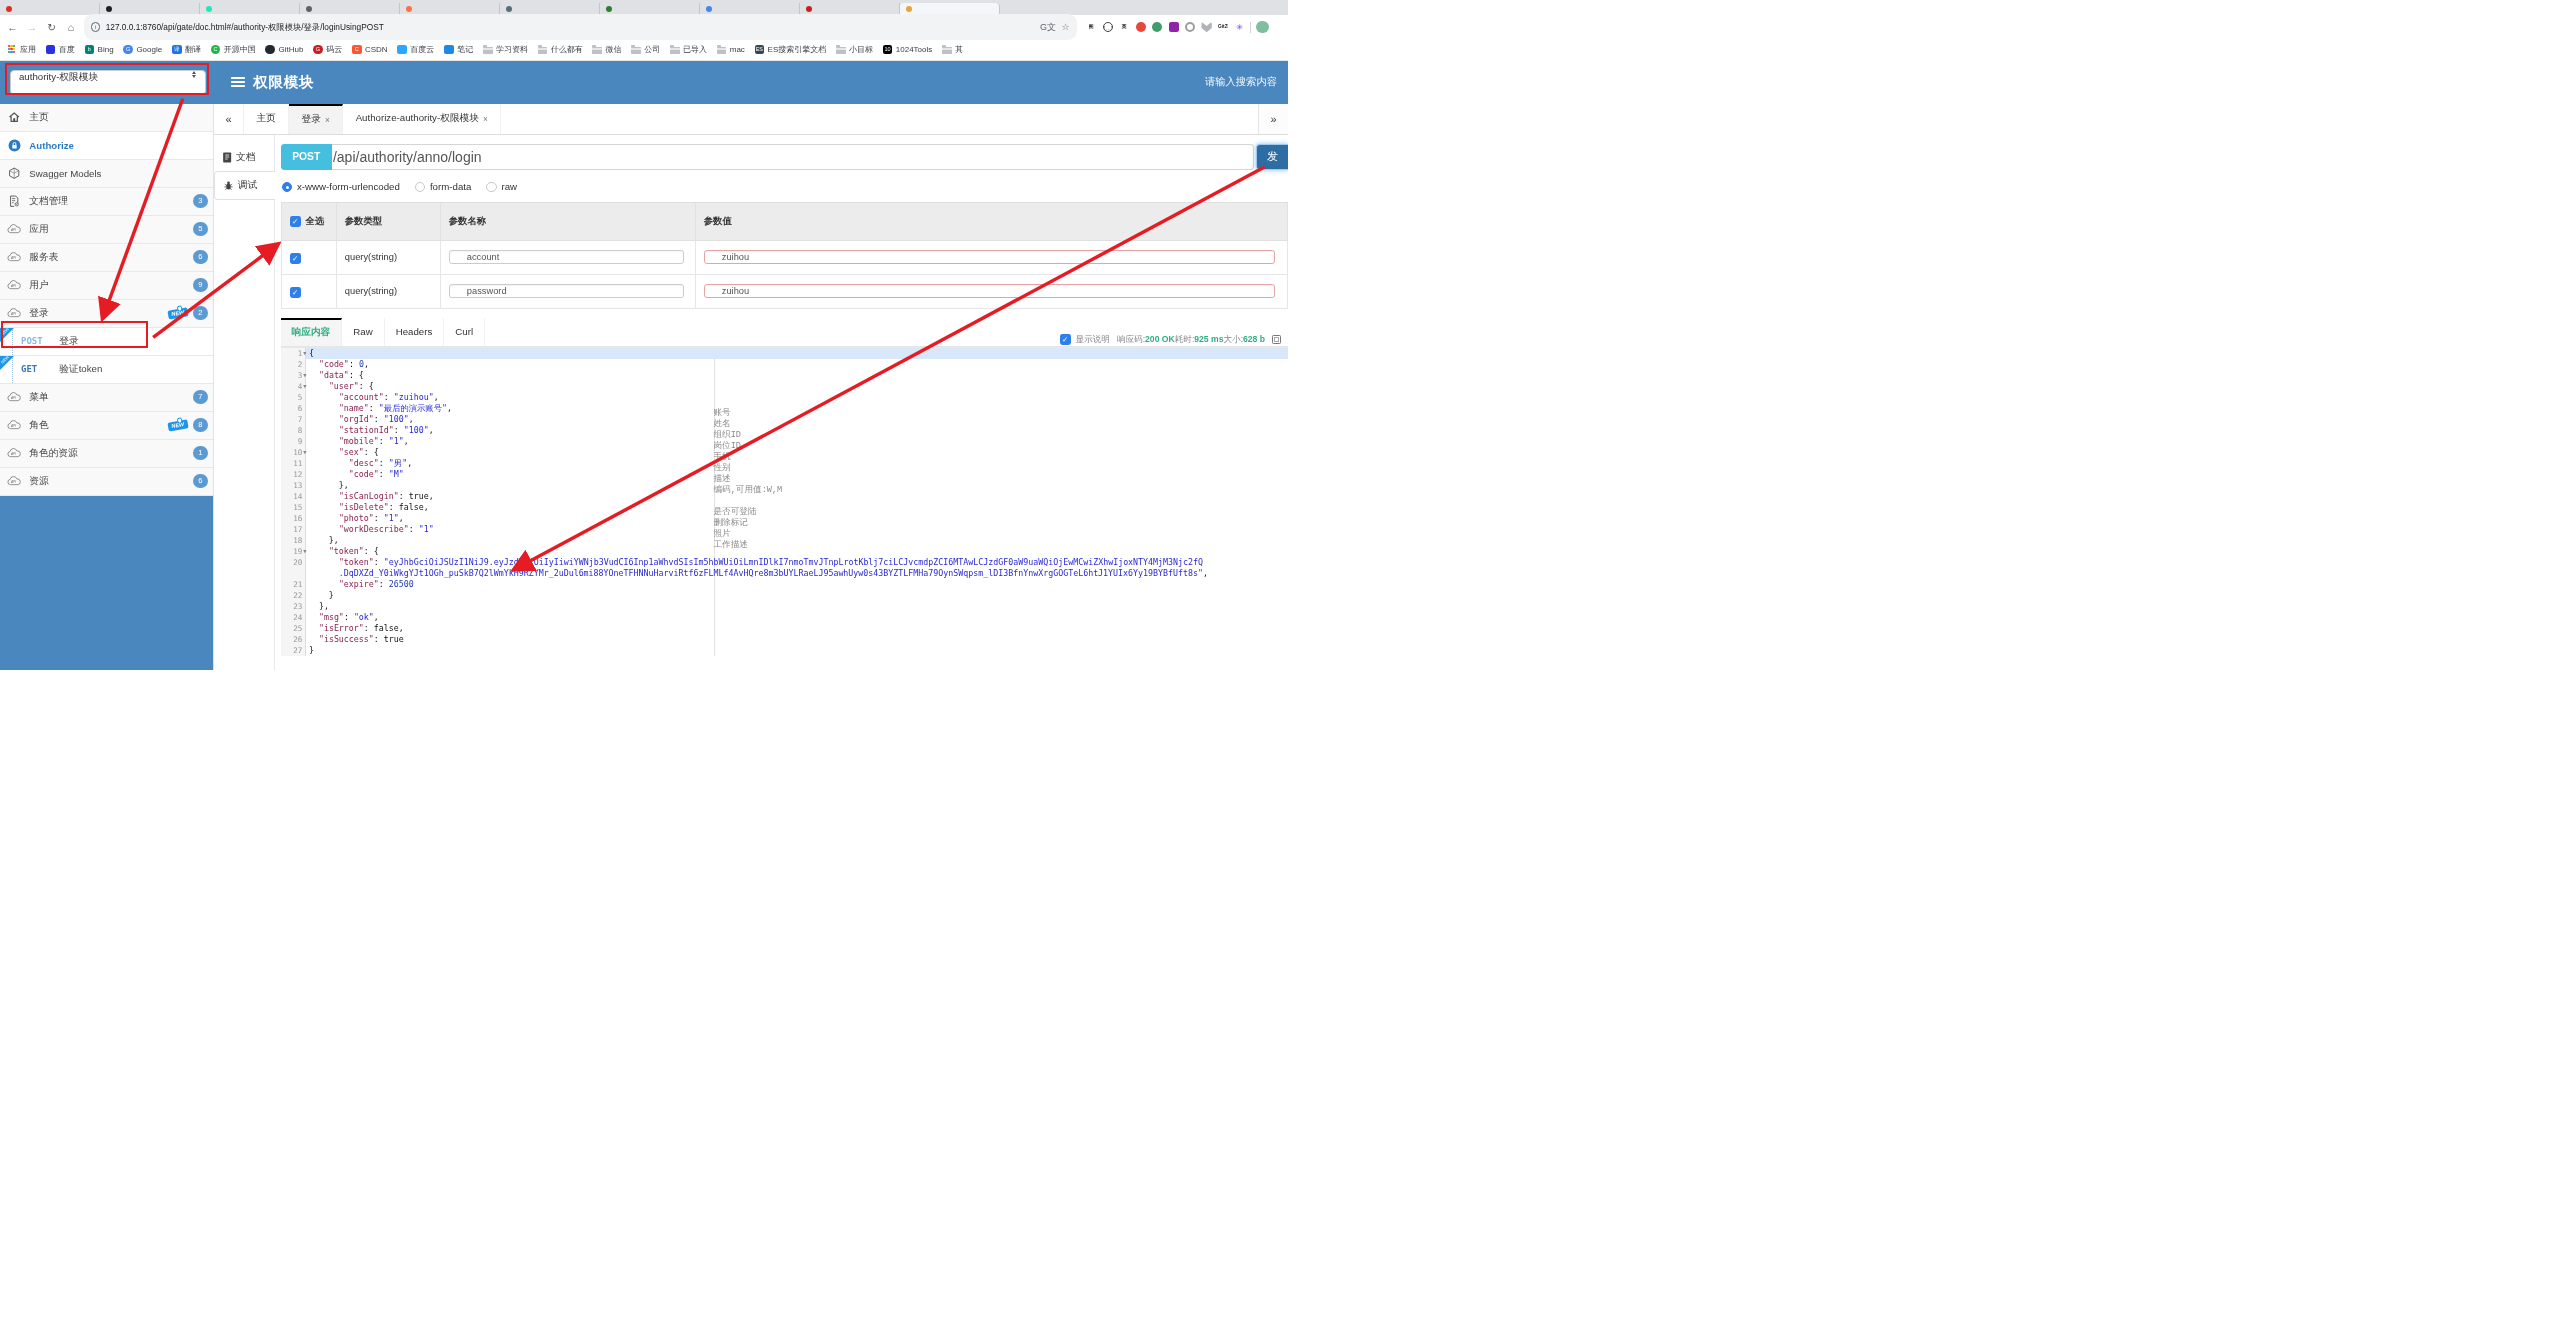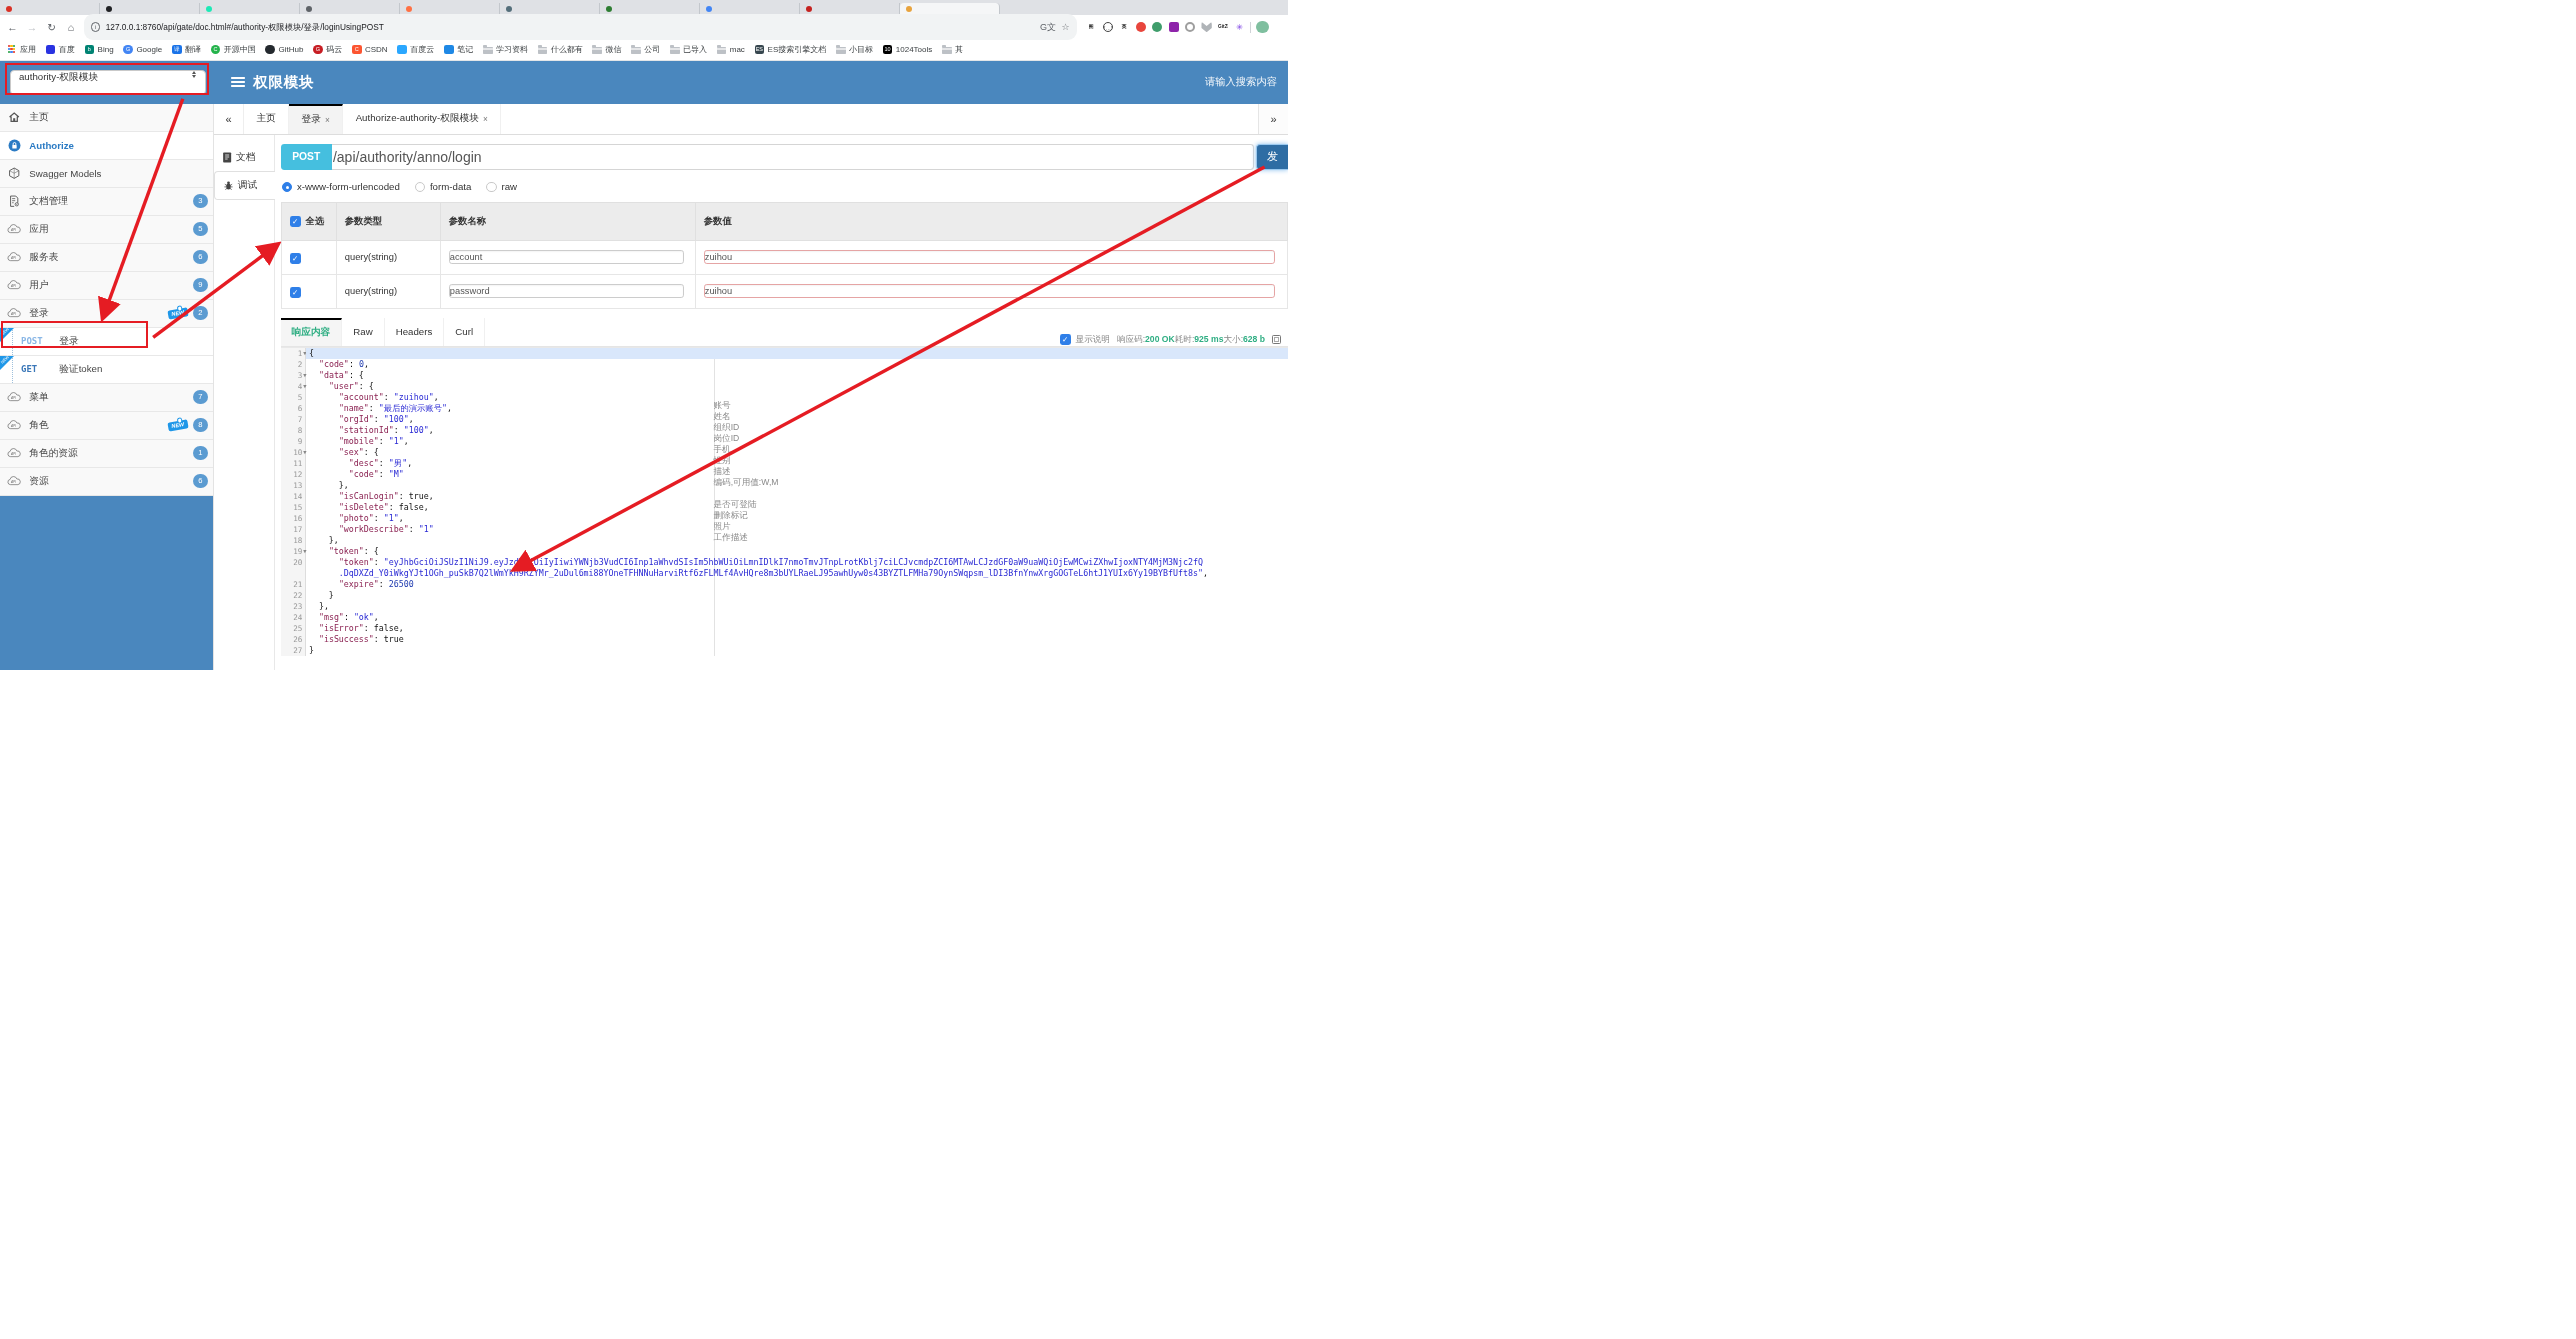--- a/index.html
+++ b/index.html
@@ -118,21 +118,21 @@
     border-radius:50%;background:#fff}
 
   table.params{border-collapse:collapse;width:100%;font-size:9.3px}
   table.params th{background:#ececec;font-weight:bold;text-align:left;height:38px;
     padding:0 8.3px;border:0.7px solid #e0e0e0;border-top:0.7px solid #e0e0e0}
   table.params td{border:0.7px solid #e6e6e6;height:34px;padding:0 8.3px;background:#fff}
   .colck{width:55px}.coltype{width:104px}.colname{width:255px}
   .ckbox{display:inline-block;width:11px;height:11px;border-radius:2.4px;background:#2f7fe8;
     color:#fff;font-size:7.6px;line-height:11px;text-align:center;vertical-align:-2.1px}
   .ckwrap{display:flex;align-items:center;gap:4.8px}
-  .pinput{width:235px;height:14px;border:0.7px solid #ccc;border-radius:2.8px;padding:0 0;
+  .pinput{width:235px;height:14px;border:0.7px solid #ccc;border-radius:2.8px;padding:0 17px;
     font-size:9.3px;color:#555;background:#fff;box-shadow:inset 0 0.7px 1.4px rgba(0,0,0,.06)}
   .pinput.val{width:571px;border-color:#e5a4a4}
 
   .resp{margin-top:9.7px}
   .resptabs{display:flex;align-items:flex-end;border-bottom:0.7px solid #e5e5e5;height:28px;position:relative}
   .rtab{padding:0 11px;height:28px;display:flex;align-items:center;font-size:9.7px;color:#333;
     border-right:0.7px solid #f0f0f0}
   .rtab.active{background:#f5f5f5;border-top:2.1px solid #000;color:var(--green);font-weight:bold}
   .respmeta{position:absolute;right:7px;display:flex;align-items:center;gap:7px;font-size:8.6px;color:#888}
   .metaval{color:var(--green);font-weight:bold}
@@ -143,22 +143,22 @@
   .codewrap{position:relative;border-top:0.7px solid #e8e8e8;
     font-family:"DejaVu Sans Mono",monospace;font-size:8.3px}
   .coderow{display:flex;height:11px;line-height:11px}
   .coderow.h2{height:22px}
   .gut{flex:0 0 25px;background:#f5f5f5;border-right:0.7px solid #ddd;color:#999;
     text-align:right;padding-right:2.1px;font-size:7.6px;position:relative}
   .gut .fold{position:absolute;right:-2.1px;top:0;color:#888;font-size:5.5px}
   .codecell{flex:1;white-space:pre;padding-left:3.4px;position:relative;overflow:visible}
   .coderow.activeline .codecell{background:#d9e7fb}
   .tk-k{color:var(--key)} .tk-s{color:var(--str)} .tk-num{color:var(--num)} .tk-p{color:#111}
-  .ann{position:absolute;left:408px;top:8px;color:#8a8a8a;white-space:nowrap;
-    font-family:Liberation Sans, sans-serif;font-size:8.6px}
+  .ann{position:absolute;left:408px;top:16px;color:#8a8a8a;white-space:nowrap;
+    font-family:Liberation Mono, monospace;font-size:8.6px}
   .anndivider{position:absolute;left:433px;top:0;bottom:0;width:0.7px;background:#e2e2e2;z-index:0}
 
   
   .redbox{position:absolute;border:2.4px solid var(--red);z-index:50;pointer-events:none}
   #overlay{position:absolute;inset:0;z-index:49;pointer-events:none}
 
   
   .icoimg svg{display:block}
 </style>
 </head>

